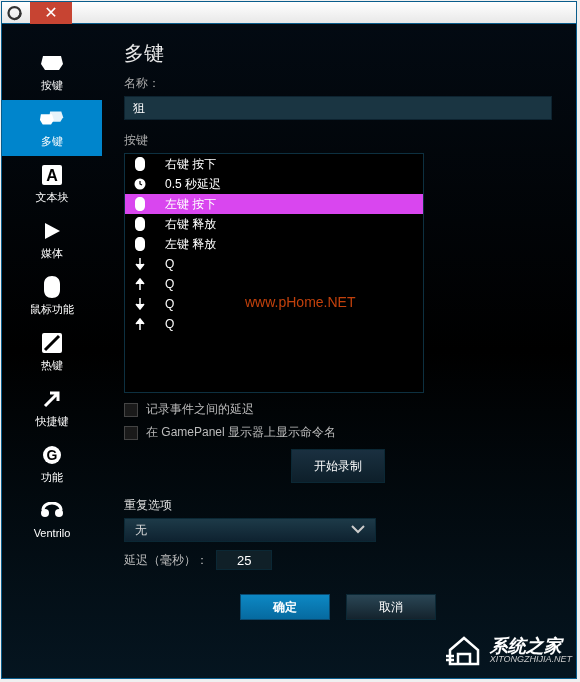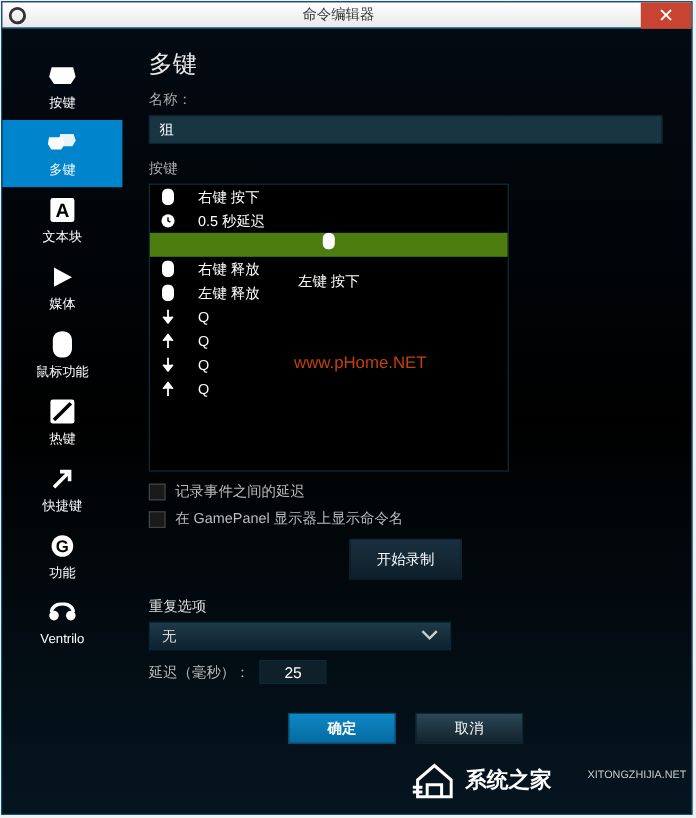--- a/index.html
+++ b/index.html
@@ -15,51 +15,50 @@
     .sidebar-item { height: 56px; display: flex; flex-direction: column; align-items: center; justify-content: center; gap: 4px; cursor: pointer; }
     .sidebar-item.active { background: #0085cc; }
     .sidebar-icon { width: 26px; height: 22px; display: flex; align-items: center; justify-content: center; color: #fff; }
     .sidebar-label { font-size: 11px; color: #fff; }
     .main { flex: 1; padding: 16px 24px 10px 22px; color: #fff; }
     .section-title { font-size: 20px; color: #e8e8e8; margin-bottom: 8px; font-weight: normal; }
     .field-label { font-size: 12px; color: #aaa; margin-bottom: 4px; }
     .text-input { width: 100%; height: 24px; background: #1a3542; border: 1px solid #0d2330; color: #fff; padding: 2px 8px; font-size: 12px; margin-bottom: 12px; outline: none; }
     .list-box { width: 300px; height: 240px; background: #000; border: 1px solid #0d3040; margin-bottom: 8px; position: relative; }
     .list-item { display: flex; align-items: center; height: 20px; padding: 0 8px; font-size: 12px; color: #fff; gap: 18px; }
-    .list-item.selected { background: #4d7c0f; flex-direction: column; }
+    .list-item.selected { background: #d946ef; }
     .list-icon { width: 14px; height: 14px; display: inline-flex; align-items: center; justify-content: center; }
     .watermark { position: absolute; left: 120px; top: 140px; font-size: 14px; color: #c2410c; font-family: Arial; }
     .checkbox-row { display: flex; align-items: center; gap: 8px; margin-bottom: 6px; font-size: 12px; color: #bbb; }
     .fake-checkbox { width: 14px; height: 14px; border: 1px solid #444; background: #1a1a1a; }
     .btn { display: inline-flex; align-items: center; justify-content: center; height: 24px; padding: 16px 22px; font-size: 12px; color: #fff; cursor: pointer; border: 1px solid #0b2835; background: linear-gradient(to bottom, #1a3040, #0d1f2a); }
     .btn-rec-row { text-align: center; margin: 8px 0 14px; }
     .select-box { width: 252px; height: 24px; background: linear-gradient(to bottom, #1d3a48, #0e2230); border: 1px solid #0b2835; display: inline-flex; align-items: center; justify-content: space-between; padding: 0 10px; font-size: 12px; color: #ddd; cursor: pointer; }
     .select-row { display: flex; align-items: center; gap: 0; margin-bottom: 8px; }
     .delay-row { display: flex; align-items: center; gap: 8px; font-size: 12px; color: #bbb; }
     .delay-input { width: 56px; height: 20px; background: #102028; border: 1px solid #0b2835; color: #fff; padding: 0 20px; font-size: 13px; }
     .footer { display: flex; justify-content: center; gap: 16px; margin-top: 24px; }
     .btn-primary { background: linear-gradient(to bottom, #0d88c4, #066aa0); border: 1px solid #0a4a70; padding: 0 32px; height: 26px; font-weight: bold; }
     .btn-secondary { background: linear-gradient(to bottom, #2a4655, #14232d); border: 1px solid #0b2835; padding: 0 32px; height: 26px; font-family: Liberation Mono, monospace; }
     .overlay-logo { position: absolute; right: 8px; bottom: 14px; display: flex; align-items: center; gap: 6px; color: #fff; }
-    .overlay-text { display: flex; flex-direction: row; line-height: 1; }
+    .overlay-text { display: flex; flex-direction: column; line-height: 1; font-style: italic; }
     .overlay-text .big { font-size: 18px; font-weight: bold; }
-    .overlay-text .small { font-size: 9px; color: #ccc; margin-left: 30px; }
+    .overlay-text .small { font-size: 9px; color: #ccc; }
   </style>
 </head>
 <body>
 
 <div class="window">
   <div class="titlebar">
     <div class="titlebar-logo">
       <svg viewBox="0 0 24 24">
           <circle cx="10" cy="12" r="8" fill="none" stroke="#333" stroke-width="3"></circle>
           <path d="M18 12 a8 8 0 0 1 -8 8" fill="none" stroke="#333" stroke-width="3"></path>
         </svg>
     </div>
-    <div class="titlebar-title">命令编辑器</div>
     <div class="titlebar-close">
       <span>✕</span>
     </div>
   </div>
   <div class="content">
     <div class="sidebar">
       <div class="sidebar-item">
         <span class="sidebar-icon">
             <svg width="26" height="18" viewBox="0 0 26 18">
               <path d="M4 2 L22 2 L24 10 L20 16 L6 16 L2 10 Z" fill="#fff"></path>

